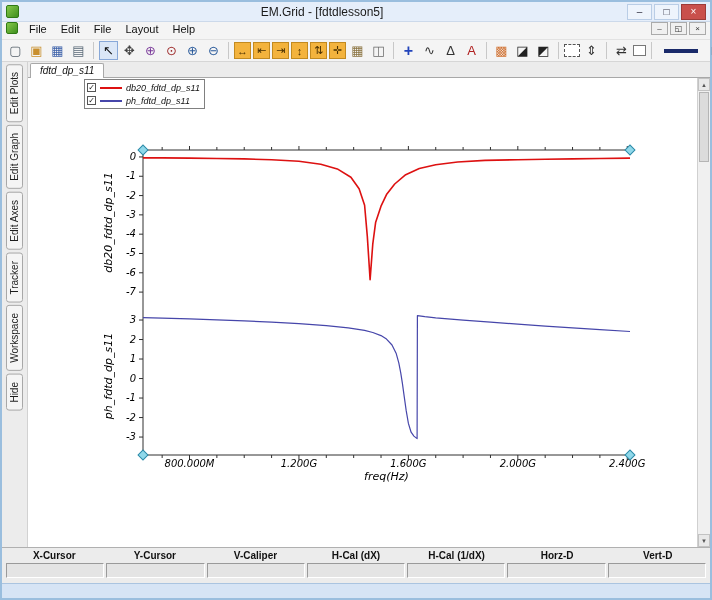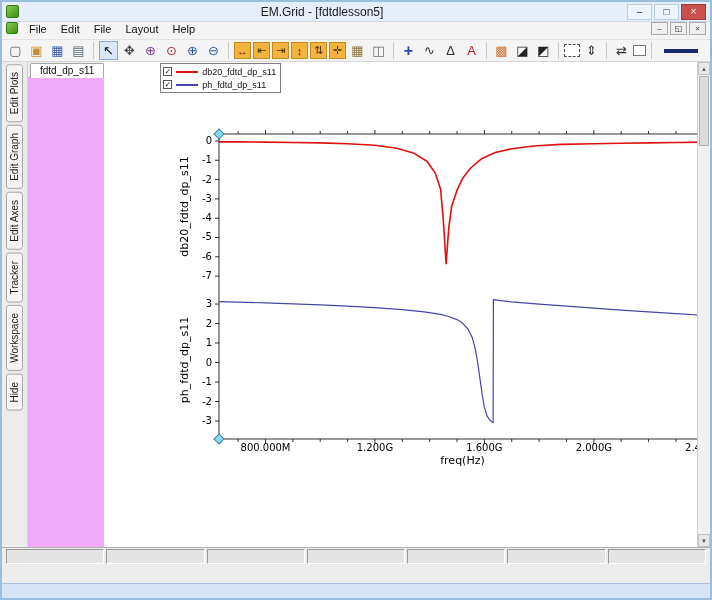--- a/index.html
+++ b/index.html
@@ -45,21 +45,21 @@
   .line-preview { width:34px; height:4px; background:#1a2a6a; margin-right:7px; }
   .layout-btn { font-size:11px; padding:1px 6px; display:flex; align-items:center; gap:5px;
                 color:#111; }
 
   
   .body { flex:1; display:flex; min-height:0; }
   .tabstrip { width:26px; background:#ececec; border-right:1px solid #d2d2d2; padding-top:2px;
               display:flex; flex-direction:column; align-items:center; gap:3px; flex:0 0 auto; }
   .side-tab { writing-mode:vertical-rl; transform:rotate(180deg); font-size:10px; color:#1d1d1d;
               background:#f5f5f5; border:1px solid #a8a8a8; border-radius:3px; padding:7px 2px; }
-  .main { flex:1; display:flex; flex-direction:row; min-width:0; }
+  .main { flex:1; display:flex; flex-direction:column; min-width:0;font-style:italic; }
   .doc-tab-row { height:16px; background:#ececec; display:flex; align-items:flex-end;
                  padding-left:2px; border-bottom:1px solid #a8a8a8; flex:0 0 auto; }
   .doc-tab { font-size:10px; background:#fff; border:1px solid #a8a8a8; border-bottom:none;
              margin-bottom:-1px; padding:1px 9px 2px; border-radius:2px 2px 0 0; color:#111; }
 
   .canvas { flex:1; position:relative; background:#fff; overflow:hidden; }
   .canvas svg { position:absolute; left:0; top:0; }
   .canvas svg text { fill:#000; font-family:"DejaVu Sans","Liberation Sans",sans-serif; }
 
   .legend { position:absolute; left:56px; top:1px; background:#fff; border:1px solid #808080;
@@ -283,20 +283,29 @@
           <div class="vs-btn" data-name="scroll-up-icon">▲</div>
           <div class="vs-thumb" data-name="scrollbar-thumb"></div>
           <div class="vs-track" data-name="scrollbar-track"></div>
           <div class="vs-btn" data-name="scroll-down-icon">▼</div>
         </div>
       </div>
     </div>
   </div>
 
   <div class="readout" data-name="cursor-readout-panel">
+    <div class="readout-headers" id="readout-headers" data-name="readout-headers">
+        <div class="readout-header" data-name="readout-header-x-cursor">X-Cursor</div>
+        <div class="readout-header" data-name="readout-header-y-cursor">Y-Cursor</div>
+        <div class="readout-header" data-name="readout-header-v-caliper">V-Caliper</div>
+        <div class="readout-header" data-name="readout-header-h-cal-dx-">H-Cal (dX)</div>
+        <div class="readout-header" data-name="readout-header-h-cal-1-dx-">H-Cal (1/dX)</div>
+        <div class="readout-header" data-name="readout-header-horz-d">Horz-D</div>
+        <div class="readout-header" data-name="readout-header-vert-d">Vert-D</div>
+      </div>
     <div class="readout-cells" id="readout-cells" data-name="readout-cells">
         <div class="readout-cell" data-name="readout-cell"></div>
         <div class="readout-cell" data-name="readout-cell"></div>
         <div class="readout-cell" data-name="readout-cell"></div>
         <div class="readout-cell" data-name="readout-cell"></div>
         <div class="readout-cell" data-name="readout-cell"></div>
         <div class="readout-cell" data-name="readout-cell"></div>
         <div class="readout-cell" data-name="readout-cell"></div>
       </div>
   </div>

